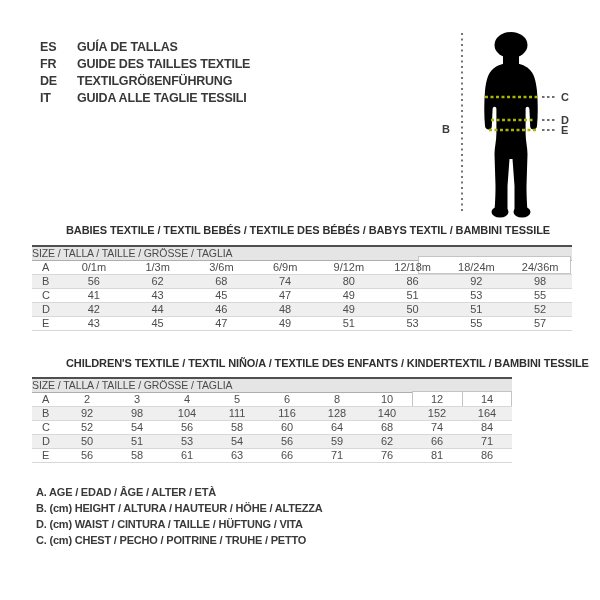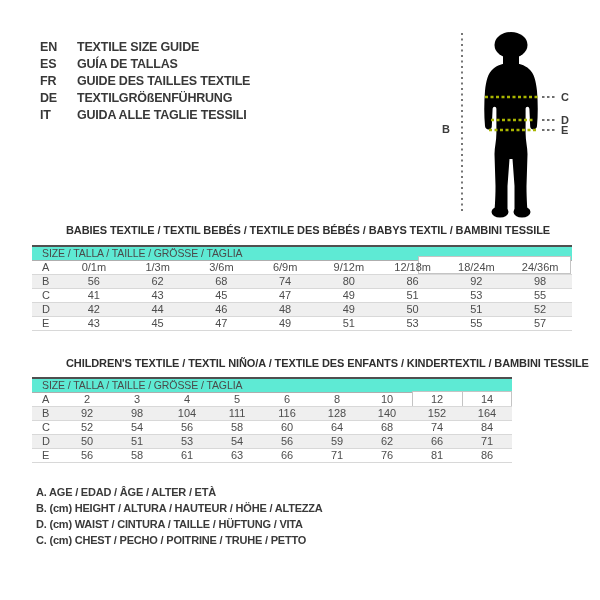--- a/index.html
+++ b/index.html
@@ -13,22 +13,22 @@
               font-weight:700; color:#383838; letter-spacing:-0.2px; }
   .lang-code { width:37px; flex:none; }
 
   
   .heading { position:absolute; left:42px; font-size:11px; font-weight:700;
              color:#2f2f2f; letter-spacing:-0.1px; white-space:nowrap;margin-left:24px; }
 
   
   .tbl { position:absolute; left:32px; }
   .hdr { border-top:2px solid #4f4f4f; border-bottom:1px solid #aeaeae;
-         background:#5eead4; height:16px; line-height:13px; font-size:10.5px;
-         color:#4a4a4a; padding-left:10px; letter-spacing:-0.1px; }
+         background:#e5e5e5; height:16px; line-height:13px; font-size:10.5px;
+         color:#4a4a4a; letter-spacing:-0.1px; }
   .trow { display:flex; height:14px; line-height:13px; border-bottom:1px solid #d8d8d8;
           font-size:11px; color:#4d4d4d; position:relative; }
   .trow.stripe { background:#efefef; }
   .rl { width:30px; padding-left:10px; flex:none; }
   .c { flex:1; text-align:center; }
 
   
   .hl { position:absolute; background:#ffffff; border:1px solid #c4c4c4; }
   .hl .div { position:absolute; left:50%; top:0; bottom:0; width:1px; background:#c4c4c4; }
 
@@ -41,24 +41,20 @@
   .figure { position:absolute; left:430px; top:10px; width:170px; height:220px; }
   .figure text { font-family:"Liberation Sans", sans-serif; font-size:11px;
                  font-weight:700; fill:#3c3c3c; }
 </style>
 </head>
 <body>
 
 <div class="page">
 
   <div class="langs">
-    <div class="lang-row">
-      <span class="lang-code">EN</span>
-      <span>TEXTILE SIZE GUIDE</span>
-    </div>
     <div class="lang-row">
       <span class="lang-code">ES</span>
       <span>GUÍA DE TALLAS</span>
     </div>
     <div class="lang-row">
       <span class="lang-code">FR</span>
       <span>GUIDE DES TAILLES TEXTILE</span>
     </div>
     <div class="lang-row">
       <span class="lang-code">DE</span>

